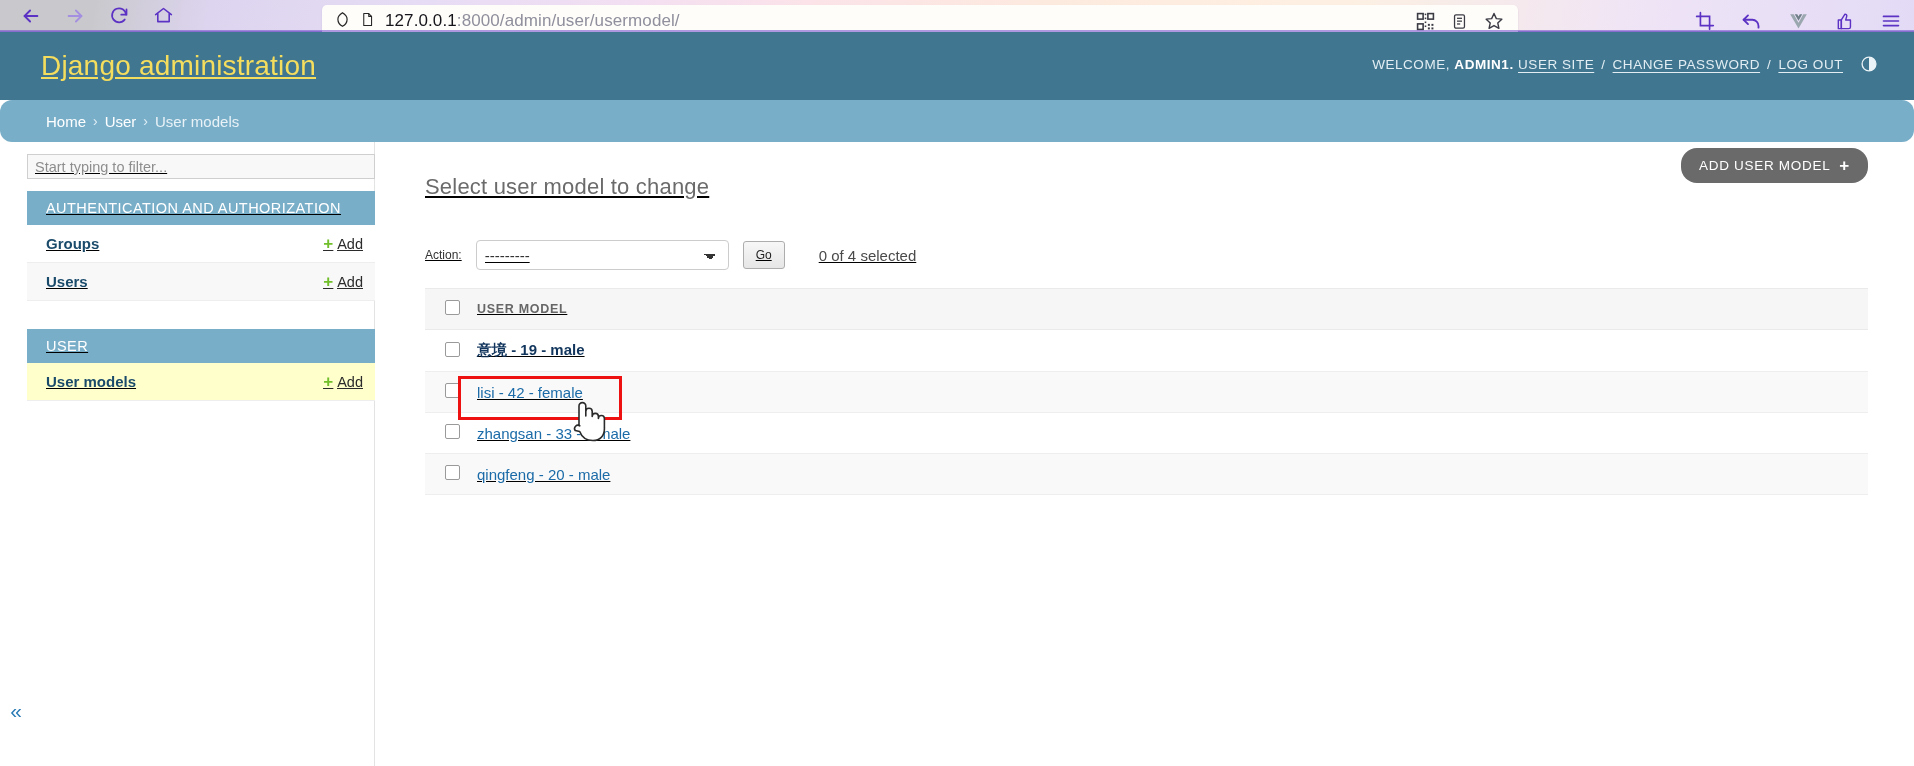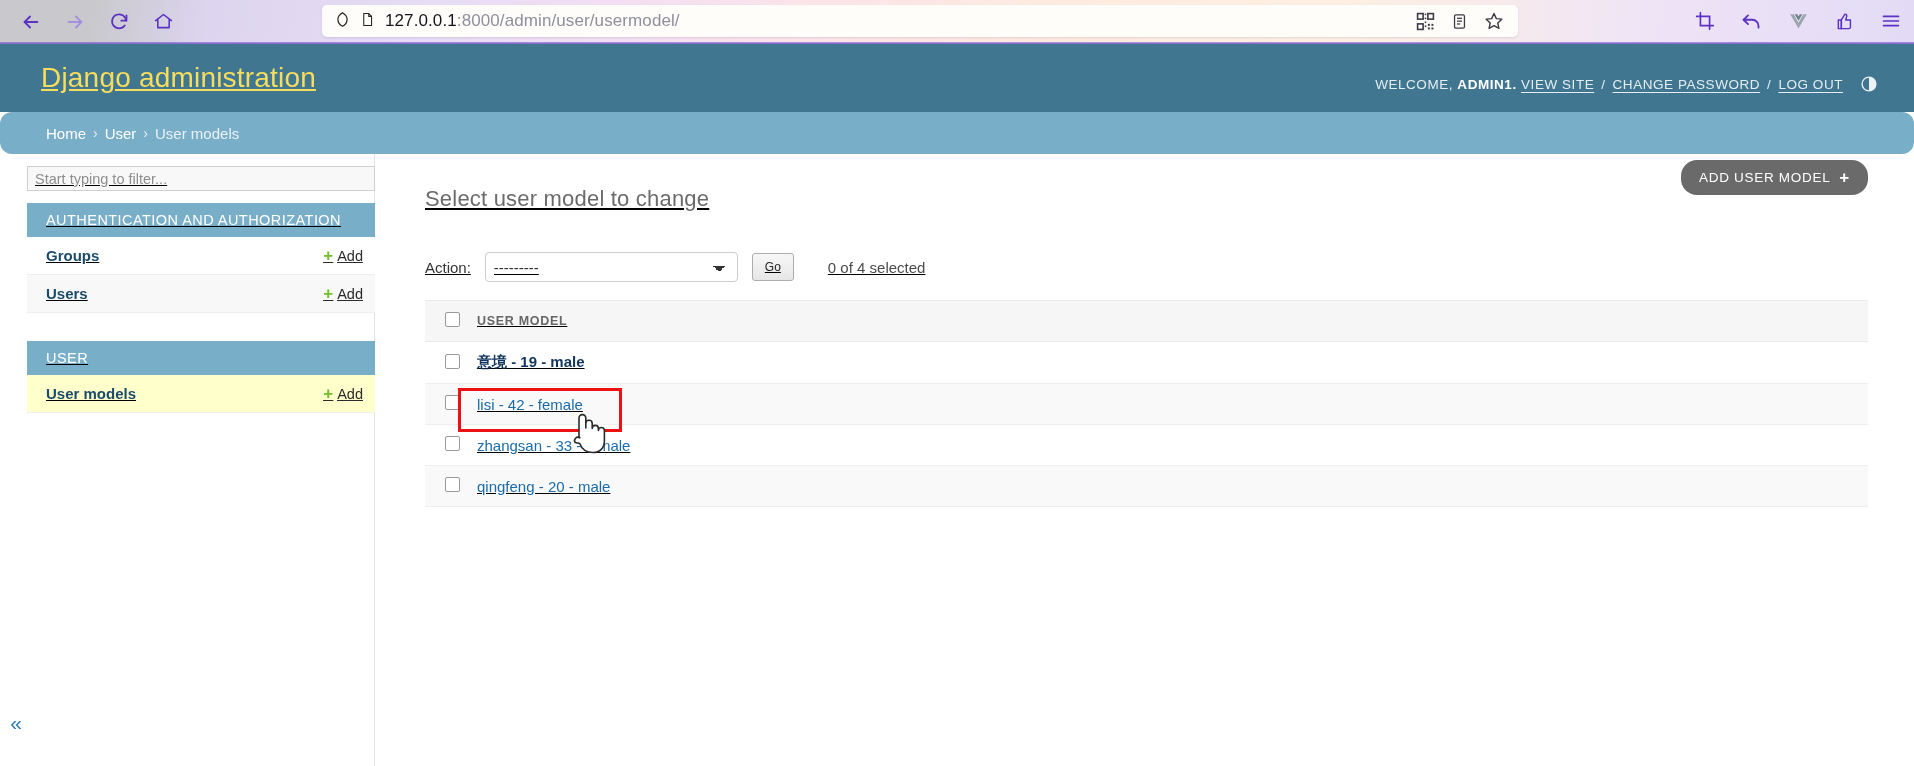--- a/index.html
+++ b/index.html
@@ -7,21 +7,21 @@
     margin: 0; padding: 0;
     width: 1914px; height: 766px;
     overflow: hidden;
     font-family: "Liberation Sans", sans-serif;
     background: #fff;
   }
 
   
   #browser-toolbar {
     position: relative;
-    height: 44px;
+    height: 32px;
     width: 1914px;
     background: linear-gradient(100deg,
         #c9c9cd 0%, #c9c9cd 5%,
         #ddd4ef 11%, #e6dcf5 22%,
         #f3dff2 33%, #fbe3e9 42%,
         #fdeade 55%, #fdf0e2 70%,
         #efe4f6 86%, #e3dbf6 100%);
     display: flex;
     align-items: center;
     border-bottom: 1px solid #a89ed6;
@@ -80,21 +80,21 @@
     padding: 0 0 0 41px;
     position: relative;
   }
   #site-name {
     color: #f5dd5d;
     font-size: 28px;
     font-weight: 300;
     letter-spacing: .2px;
   }
   #user-tools {
-    position: absolute; right: 36px; top: 12px; height: 56px;
+    position: absolute; right: 36px; top: 4px; height: 56px;
     display: flex; align-items: center; gap: 0;
     color: #e2eef3;
     font-size: 13.5px;
     letter-spacing: .55px;
   }
   #user-tools .strong { color: #fff; font-weight: 700; }
   #user-tools a {
     color: #e2eef3; text-decoration: underline;
     text-underline-offset: 3px;
   }
@@ -181,21 +181,21 @@
     text-decoration: none;
     text-transform: uppercase;
   }
   #addlink-button .plus { font-size: 17px; line-height: 1; font-weight: 700; }
 
   #changelist { margin-top: 40px; }
   #toolbar-actions {
     display: flex; align-items: center; gap: 14px;
     padding-bottom: 18px;
   }
-  #action-label { font-size: 15px; color: #333; }
+  #action-label { font-size: 12px; color: #333; }
   #action-select {
     width: 253px; height: 30px;
     border: 1px solid #ccc; border-radius: 4px;
     background: #fff;
     font-size: 15px; color: #333;
     padding-left: 8px;
     font-family: "Liberation Sans", sans-serif;
     appearance: none;
     background-image:
       linear-gradient(45deg, transparent 50%, #333 50%),
@@ -392,21 +392,21 @@
   </div>
 </div>
 
 <div id="page">
 
   <div id="dj-header" style="background: rgb(65, 118, 144);">
     <a id="site-name" href="#" style="color: rgb(245, 221, 93);">Django administration</a>
     <div id="user-tools">
       <span>WELCOME,</span>&nbsp;
       <span class="strong">ADMIN1.</span>&nbsp;
-      <a href="#">VIEW SITE</a>
+      <a href="#">USER SITE</a>
       <span class="sep">/</span>
       <a href="#">CHANGE PASSWORD</a>
       <span class="sep">/</span>
       <a href="#">LOG OUT</a>
       <span id="theme-toggle">
         <svg width="18" height="18" viewBox="0 0 24 24">
             <circle cx="12" cy="12" r="9.2" fill="none" stroke="#eaf3f7" stroke-width="1.8"></circle>
             <path d="M12 2.8 A9.2 9.2 0 0 1 12 21.2 Z" fill="#eaf3f7"></path>
           </svg>
       </span>

